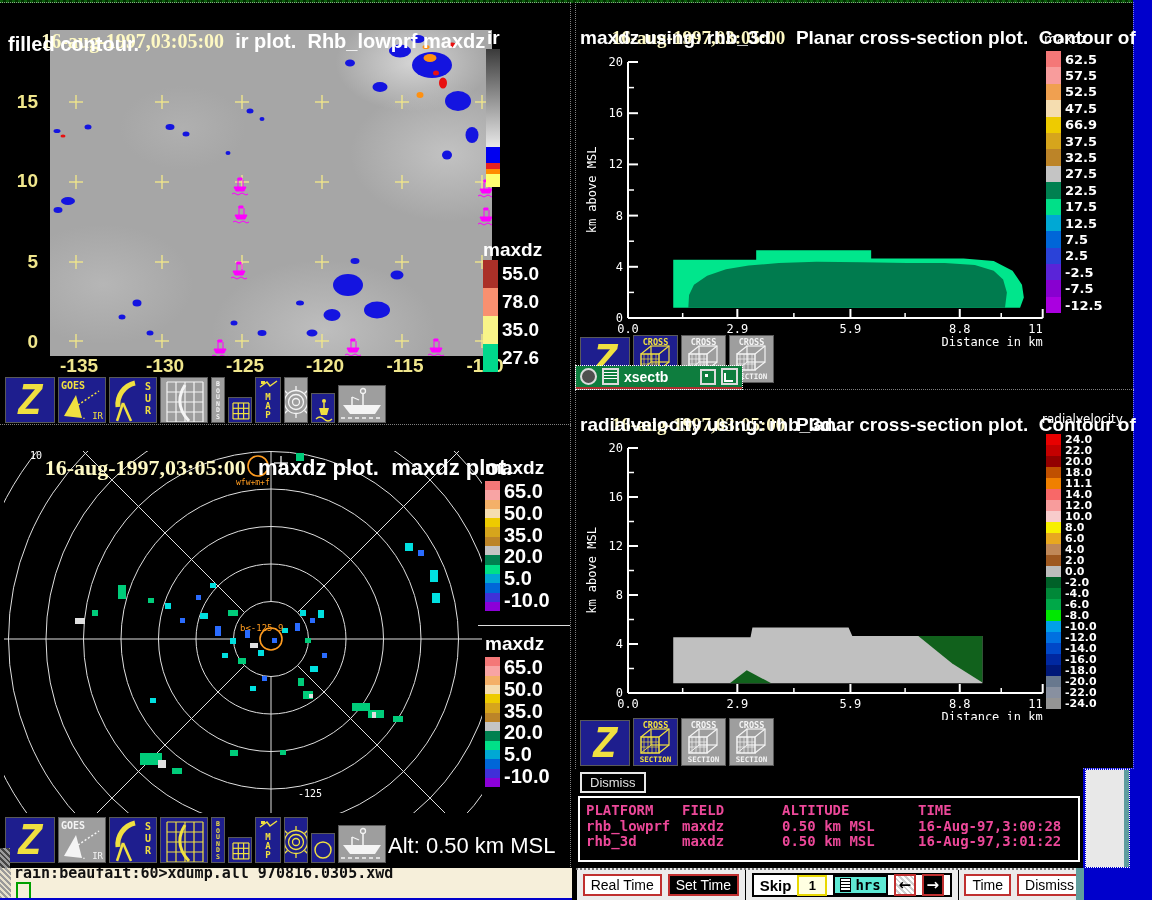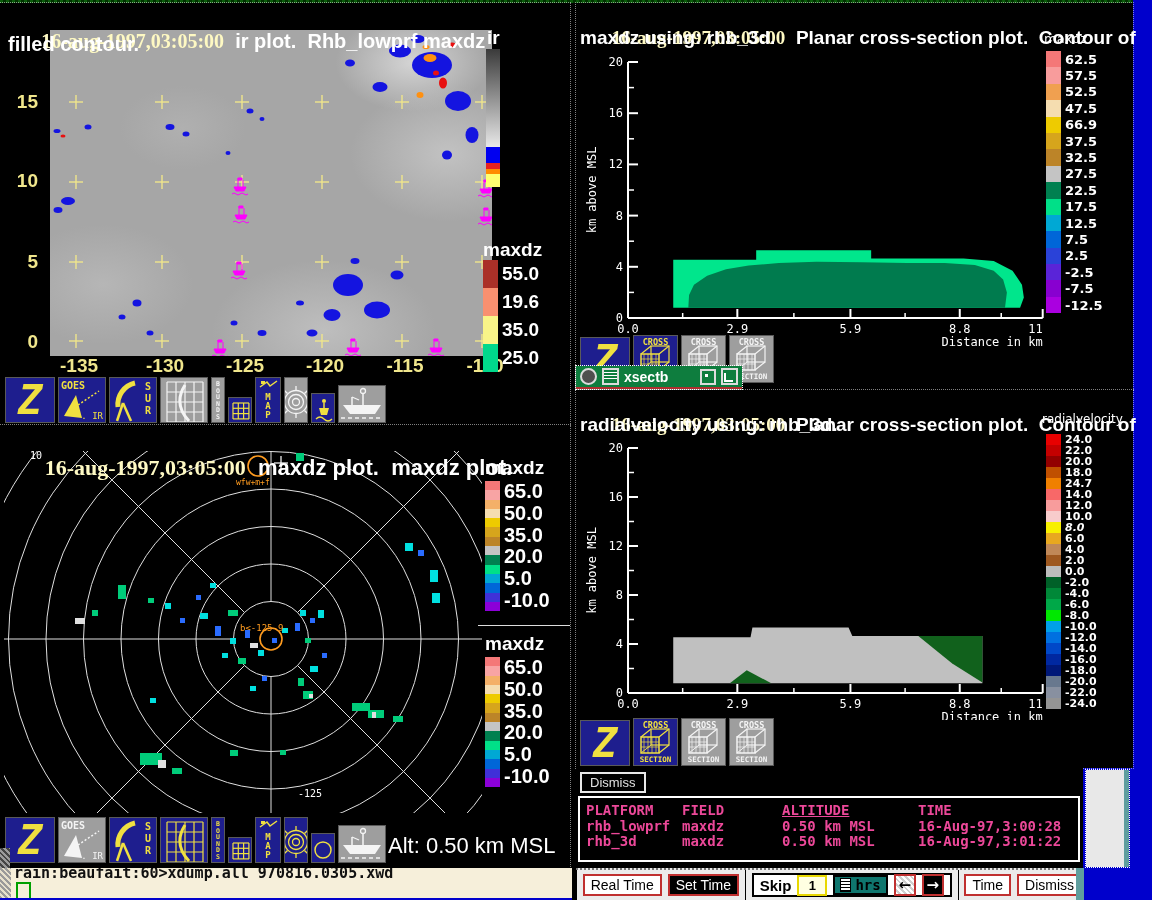--- a/index.html
+++ b/index.html
@@ -39,21 +39,21 @@
         border-top:2px dotted #777;display:flex;align-items:center;gap:6px;box-sizing:border-box;}
   .ctrl .blk{width:3px;height:100%;background:#000;}
   .cbtn{border:2px solid #c03030;background:#fff;color:#000;font:14px "Liberation Sans",sans-serif;
         padding:1px 6px;white-space:nowrap;cursor:pointer;}
   .cbtn.dark{background:#000;color:#fff;}
   .grp{border:2px solid #000;background:#fff;display:flex;align-items:center;gap:6px;
        padding:1px 6px;height:24px;box-sizing:border-box;}
   .skiplbl{font:bold 15px "Liberation Sans",sans-serif;color:#000;}
   .skipin{width:26px;height:17px;background:#ffffe2;border:2px solid #e8d800;text-align:center;
         font:bold 13px "Liberation Sans",sans-serif;padding:0;}
-  .hrsbtn{border:2px solid #000;background:#0f766e;display:flex;align-items:center;gap:4px;
+  .hrsbtn{border:2px solid #000;background:#5eead4;display:flex;align-items:center;gap:4px;
         padding:0 5px;height:20px;font:bold 14px "DejaVu Sans Mono",monospace;cursor:pointer;}
   .docico{display:inline-block;width:9px;height:12px;border:1px solid #000;
         background:repeating-linear-gradient(#fff 0 2px,#000 2px 3px);}
   .arr{width:22px;height:22px;border:2px solid #c03030;display:flex;align-items:center;
        justify-content:center;font:bold 15px "DejaVu Sans",sans-serif;cursor:pointer;box-sizing:border-box;}
   .arr.lt{background:repeating-linear-gradient(45deg,#fff 0 2px,#cfcfcf 2px 4px);color:#000;}
   .arr.rt{background:#000;color:#fff;}
   .xbar{position:absolute;left:0;top:363px;width:166px;height:23px;background:#0e7d3e;
         outline:1px dotted #fff;border-bottom:2px solid #b03030;display:flex;align-items:center;
         gap:5px;padding:0 4px;box-sizing:border-box;}
@@ -261,23 +261,23 @@
     <div class="cb-label" style="left:483px;top:236px;z-index:6;">maxdz</div>
     <div class="cbar med" style="left:483px;top:257px;z-index:6;">
         <div style="display: flex; flex-direction: column;">
           <div style="width: 15px; height: 28px; background: rgb(170, 48, 40);"></div>
           <div style="width: 15px; height: 28px; background: rgb(248, 144, 112);"></div>
           <div style="width: 15px; height: 28px; background: rgb(248, 244, 136);"></div>
           <div style="width: 15px; height: 28px; background: rgb(0, 216, 140);"></div>
         </div>
         <div style="display: flex; flex-direction: column;">
           <div class="cb-val" style="height: 28px; display: flex; align-items: center;">55.0</div>
-          <div class="cb-val" style="height: 28px; display: flex; align-items: center;">19.6</div>
+          <div class="cb-val" style="height: 28px; display: flex; align-items: center;">78.0</div>
           <div class="cb-val" style="height: 28px; display: flex; align-items: center;">35.0</div>
-          <div class="cb-val" style="height: 28px; display: flex; align-items: center;">25.0</div>
+          <div class="cb-val" style="height: 28px; display: flex; align-items: center;">27.6</div>
         </div>
       </div>
 
     <div class="tb" style="left:5px;top:372px;height:48px;">
         <div class="tb-btn" style="width: 50px; height: 46px; background: rgb(30, 30, 142);"><svg width="48" height="44" viewBox="0 0 48 44">
             <text x="24" y="36.08" text-anchor="middle" font-family="DejaVu Serif,serif" font-style="italic" font-weight="bold" font-size="40" fill="#f0e040">Z</text>
           </svg></div>
         <div class="tb-btn" style="width: 48px; height: 46px; background: rgb(30, 30, 142);"><svg width="46" height="44" viewBox="0 0 46 44">
             <text x="2" y="11" font-size="10" font-weight="bold" fill="#f0e040" font-family="Liberation Sans,sans-serif">GOES</text>
          <path d="M5,38 L17,17 L23,40 Z" fill="#f0e040"></path>
@@ -807,25 +807,25 @@
           <div style="width: 15px; height: 11px; background: rgb(0, 24, 120);"></div>
           <div style="width: 15px; height: 11px; background: rgb(104, 120, 142);"></div>
           <div style="width: 15px; height: 11px; background: rgb(136, 144, 160);"></div>
           <div style="width: 15px; height: 11px; background: rgb(148, 148, 148);"></div>
         </div>
         <div style="display: flex; flex-direction: column;">
           <div class="cb-val" style="height: 11px; display: flex; align-items: center;">24.0</div>
           <div class="cb-val" style="height: 11px; display: flex; align-items: center;">22.0</div>
           <div class="cb-val" style="height: 11px; display: flex; align-items: center;">20.0</div>
           <div class="cb-val" style="height: 11px; display: flex; align-items: center;">18.0</div>
-          <div class="cb-val" style="height: 11px; display: flex; align-items: center;">24.7</div>
+          <div class="cb-val" style="height: 11px; display: flex; align-items: center;">11.1</div>
           <div class="cb-val" style="height: 11px; display: flex; align-items: center;">14.0</div>
           <div class="cb-val" style="height: 11px; display: flex; align-items: center;">12.0</div>
           <div class="cb-val" style="height: 11px; display: flex; align-items: center;">10.0</div>
-          <div class="cb-val" style="height: 11px; display: flex; align-items: center; font-style: italic;">8.0</div>
+          <div class="cb-val" style="height: 11px; display: flex; align-items: center;">8.0</div>
           <div class="cb-val" style="height: 11px; display: flex; align-items: center;">6.0</div>
           <div class="cb-val" style="height: 11px; display: flex; align-items: center;">4.0</div>
           <div class="cb-val" style="height: 11px; display: flex; align-items: center;">2.0</div>
           <div class="cb-val" style="height: 11px; display: flex; align-items: center;">0.0</div>
           <div class="cb-val" style="height: 11px; display: flex; align-items: center;">-2.0</div>
           <div class="cb-val" style="height: 11px; display: flex; align-items: center;">-4.0</div>
           <div class="cb-val" style="height: 11px; display: flex; align-items: center;">-6.0</div>
           <div class="cb-val" style="height: 11px; display: flex; align-items: center;">-8.0</div>
           <div class="cb-val" style="height: 11px; display: flex; align-items: center;">-10.0</div>
           <div class="cb-val" style="height: 11px; display: flex; align-items: center;">-12.0</div>
@@ -891,21 +891,21 @@
          <text x="21.5" y="43" font-size="7.5" font-weight="bold" fill="#f4f4f4" text-anchor="middle" font-family="Liberation Sans,sans-serif">SECTION</text>
           </svg></div>
       </div>
   </div>
 
   <div class="win" id="win-xb-ext" style="left:576px;top:768px;width:507px;height:100px;outline:none;">
     <button class="dismiss2">Dismiss</button>
     <div class="ptable" id="ptable">
         <span style="left: 6px; top: 4px;">PLATFORM</span>
         <span style="left: 102px; top: 4px;">FIELD</span>
-        <span style="left: 202px; top: 4px; text-decoration: underline;">ALTITUDE</span>
+        <span style="left: 202px; top: 4px;">ALTITUDE</span>
         <span style="left: 338px; top: 4px;">TIME</span>
         <span style="left: 6px; top: 20px;">rhb_lowprf</span>
         <span style="left: 102px; top: 20px;">maxdz</span>
         <span style="left: 202px; top: 20px;">0.50 km MSL</span>
         <span style="left: 338px; top: 20px;">16-Aug-97,3:00:28</span>
         <span style="left: 6px; top: 35px;">rhb_3d</span>
         <span style="left: 102px; top: 35px;">maxdz</span>
         <span style="left: 202px; top: 35px;">0.50 km MSL</span>
         <span style="left: 338px; top: 35px;">16-Aug-97,3:01:22</span>
       </div>

